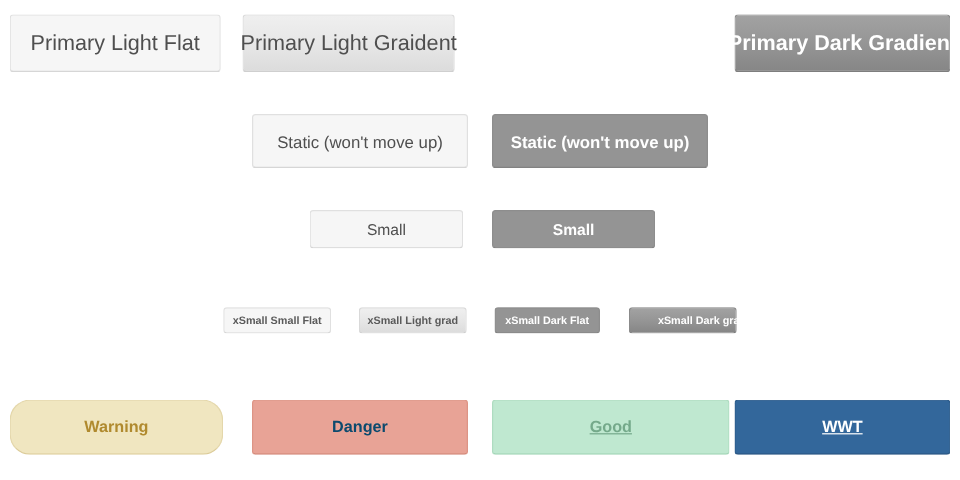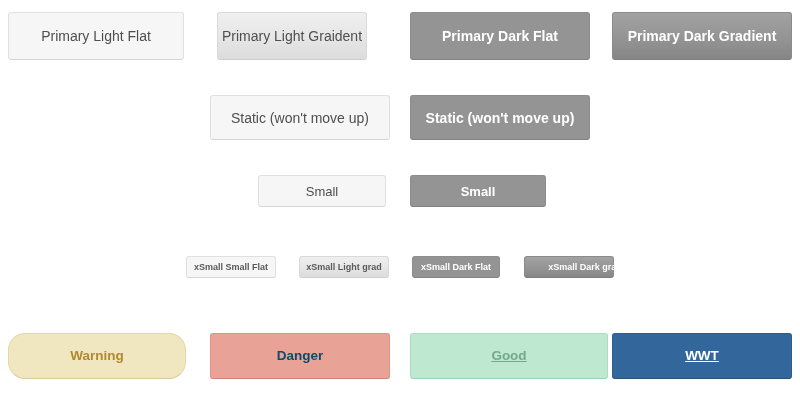--- a/index.html
+++ b/index.html
@@ -31,21 +31,21 @@
     text-align: center;
     border-radius: 3px;
     white-space: nowrap;
     user-select: none;
     line-height: 1;
   }
 
   
   .size-primary {
     height: 48px;
-    font-size: 14px;
+    font-size: 18px;
   }
   .size-static {
     height: 45px;
     font-size: 14px;
   }
   .size-small {
     height: 32px;
     font-size: 13px;
   }
   .size-xsmall {
@@ -125,23 +125,22 @@
     color: #5a5a5a;
   }
 </style>
 </head>
 <body>
 
 <div id="showcase">
 
   <div class="btn size-primary v-light-flat" style="left:8px; top:12px; width:176px;">Primary Light Flat</div>
 
-  <div class="btn size-primary v-light-grad" style="left:217px; top:12px; width:150px;">Primary Light Graident</div>
+  <div class="btn size-primary v-light-grad" style="left:202px; top:12px; width:177px;">Primary Light Graident</div>
 
-  <div class="btn size-primary v-dark-flat" style="left:410px; top:12px; width:180px;">Primary Dark Flat</div>
 
   <div class="btn size-primary v-dark-grad" style="left:612px; top:12px; width:180px;">Primary Dark Gradient</div>
 
   <div class="btn size-static v-light-flat" style="left:210px; top:95px; width:180px;">Static (won't move up)</div>
 
   <div class="btn size-static v-dark-flat" style="left:410px; top:95px; width:180px;">Static (won't move up)</div>
 
   <div class="btn size-small v-light-flat" style="left:258px; top:175px; width:128px;">Small</div>
 
   <div class="btn size-small v-dark-flat" style="left:410px; top:175px; width:136px;">Small</div>

